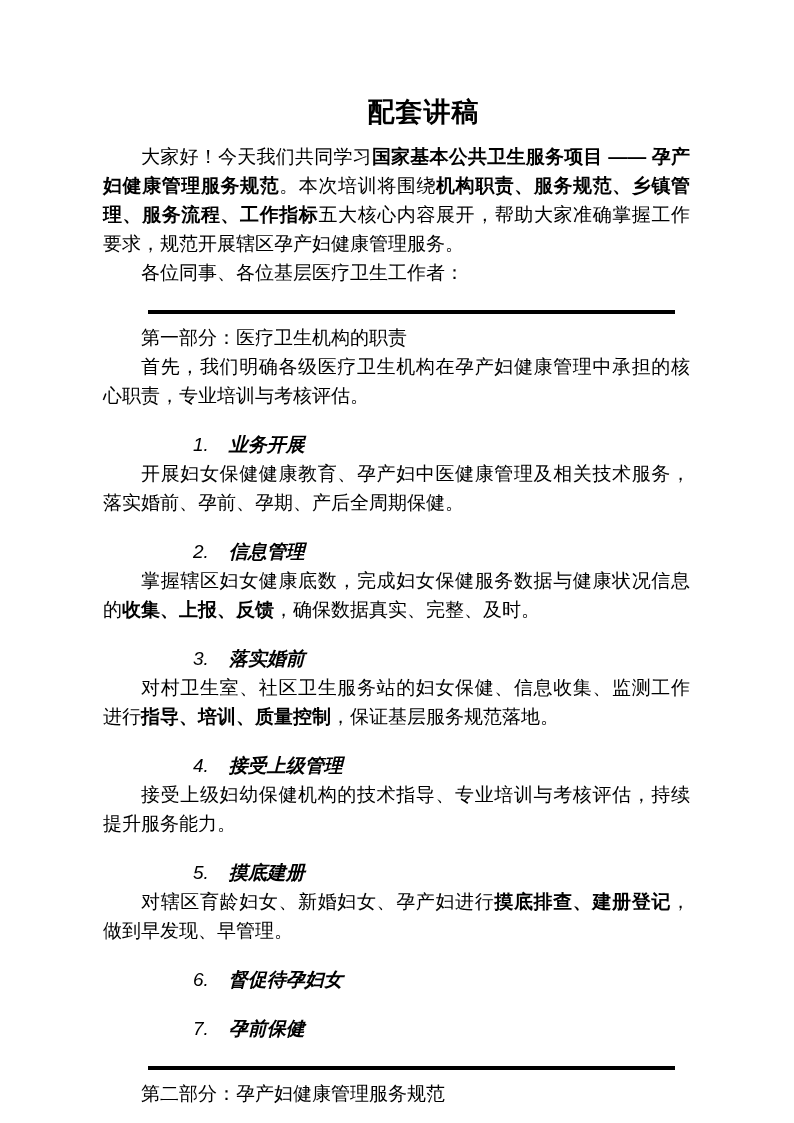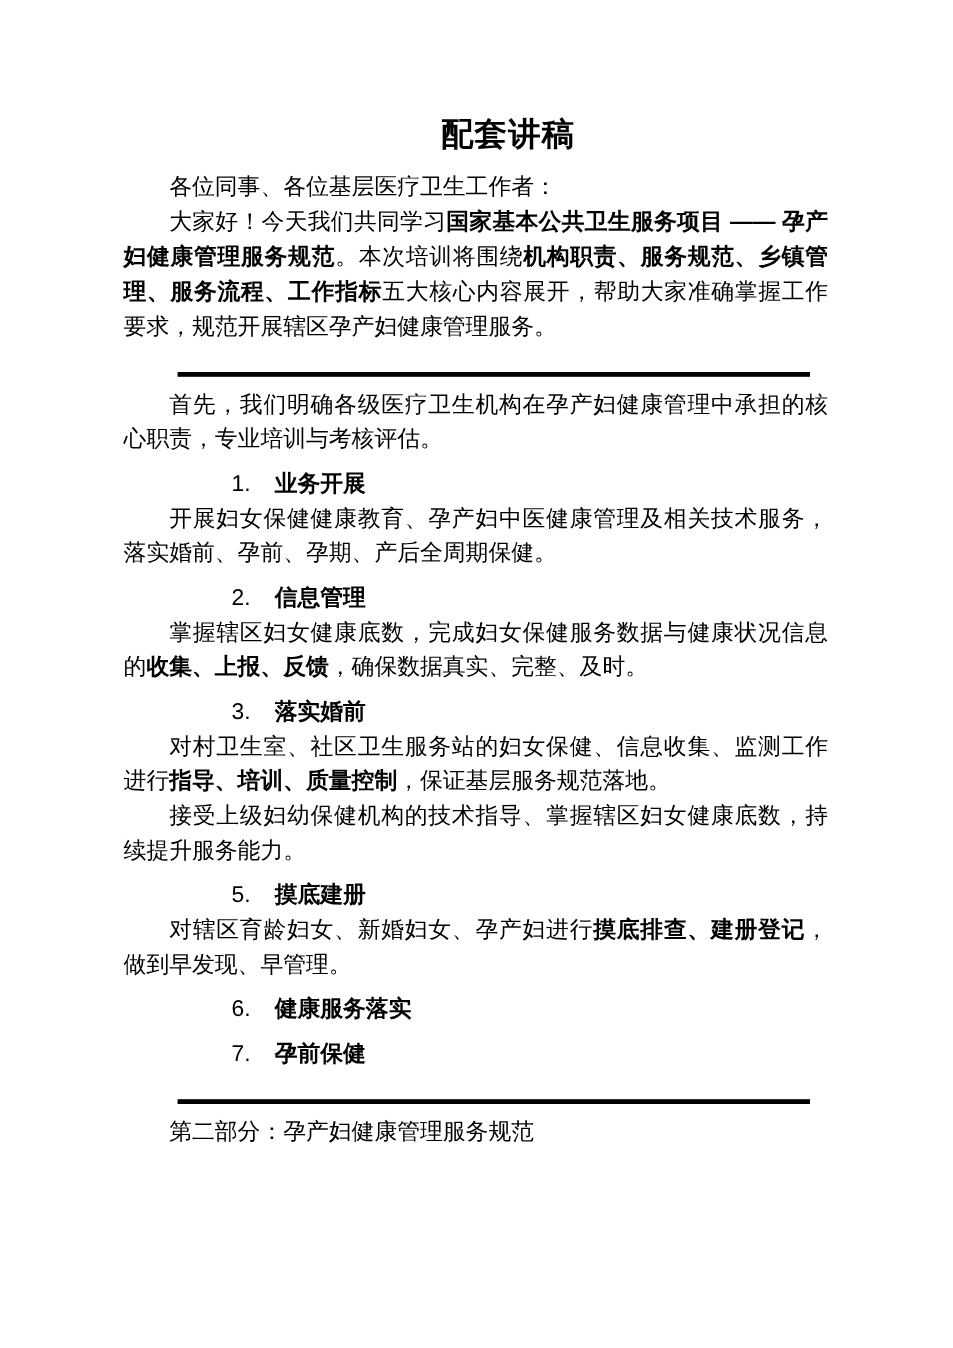--- a/index.html
+++ b/index.html
@@ -36,21 +36,22 @@
     font-size: 19px;
     line-height: 29px;
     text-align: justify;
   }
   .indent { text-indent: 2em; }
   .b { font-weight: bold; }
   .list-head {
     font-size: 19px;
     line-height: 29px;
     padding-left: 90px;
-    margin-top: 8px;
+    margin-top: 20px;
+    font-style: italic;
   }
   .num {
     display: inline-block;
     min-width: 14px;
     margin-right: 20px;
   }
   .ltitle { font-weight: bold; }
   .rule {
     height: 4px;
     background: #000000;
@@ -58,44 +59,46 @@
   }
 </style>
 </head>
 <body>
 
 <div class="page">
   <div class="content">
 
     <h1 class="doc-title">配套讲稿</h1>
 
+    <p class="indent"><span>大家好！今天我们共同学习</span><span class="b">国家基本公共卫生服务项目 —— 孕产妇健康管理服务规范</span><span>。本次培训将围绕</span><span class="b">机构职责、服务规范、乡镇管理、服务流程、工作指标</span><span>五大核心内容展开，帮助大家准确掌握工作要求，规范开展辖区孕产妇健康管理服务。</span></p>
+
     <p class="indent">各位同事、各位基层医疗卫生工作者：</p>
-
-    <p class="indent"><span>大家好！今天我们共同学习</span><span class="b">国家基本公共卫生服务项目 —— 孕产妇健康管理服务规范</span><span>。本次培训将围绕</span><span class="b">机构职责、服务规范、乡镇管理、服务流程、工作指标</span><span>五大核心内容展开，帮助大家准确掌握工作要求，规范开展辖区孕产妇健康管理服务。</span></p>
 
     <div class="rule"></div>
 
+    <p class="indent">第一部分：医疗卫生机构的职责</p>
 
     <p class="indent">首先，我们明确各级医疗卫生机构在孕产妇健康管理中承担的核心职责，专业培训与考核评估。</p>
 
     <div class="list-head"><span class="num">1.</span><span class="ltitle">业务开展</span></div>
     <p class="indent"><span>开展妇女保健健康教育、孕产妇中医健康管理及相关技术服务，落实婚前、孕前、孕期、产后全周期保健。</span></p>
 
     <div class="list-head"><span class="num">2.</span><span class="ltitle">信息管理</span></div>
     <p class="indent"><span>掌握辖区妇女健康底数，完成妇女保健服务数据与健康状况信息的</span><span class="b">收集、上报、反馈</span><span>，确保数据真实、完整、及时。</span></p>
 
     <div class="list-head"><span class="num">3.</span><span class="ltitle">落实婚前</span></div>
     <p class="indent"><span>对村卫生室、社区卫生服务站的妇女保健、信息收集、监测工作进行</span><span class="b">指导、培训、质量控制</span><span>，保证基层服务规范落地。</span></p>
 
-    <p class="indent"><span>接受上级妇幼保健机构的技术指导、掌握辖区妇女健康底数，持续提升服务能力。</span></p>
+    <div class="list-head"><span class="num">4.</span><span class="ltitle">接受上级管理</span></div>
+    <p class="indent"><span>接受上级妇幼保健机构的技术指导、专业培训与考核评估，持续提升服务能力。</span></p>
 
     <div class="list-head"><span class="num">5.</span><span class="ltitle">摸底建册</span></div>
     <p class="indent"><span>对辖区育龄妇女、新婚妇女、孕产妇进行</span><span class="b">摸底排查、建册登记</span><span>，做到早发现、早管理。</span></p>
 
-    <div class="list-head"><span class="num">6.</span><span class="ltitle">健康服务落实</span></div>
+    <div class="list-head"><span class="num">6.</span><span class="ltitle">督促待孕妇女</span></div>
 
     <div class="list-head"><span class="num">7.</span><span class="ltitle">孕前保健</span></div>
 
     <div class="rule"></div>
 
     <p class="indent">第二部分：孕产妇健康管理服务规范</p>
 
   </div>
 </div>
 

